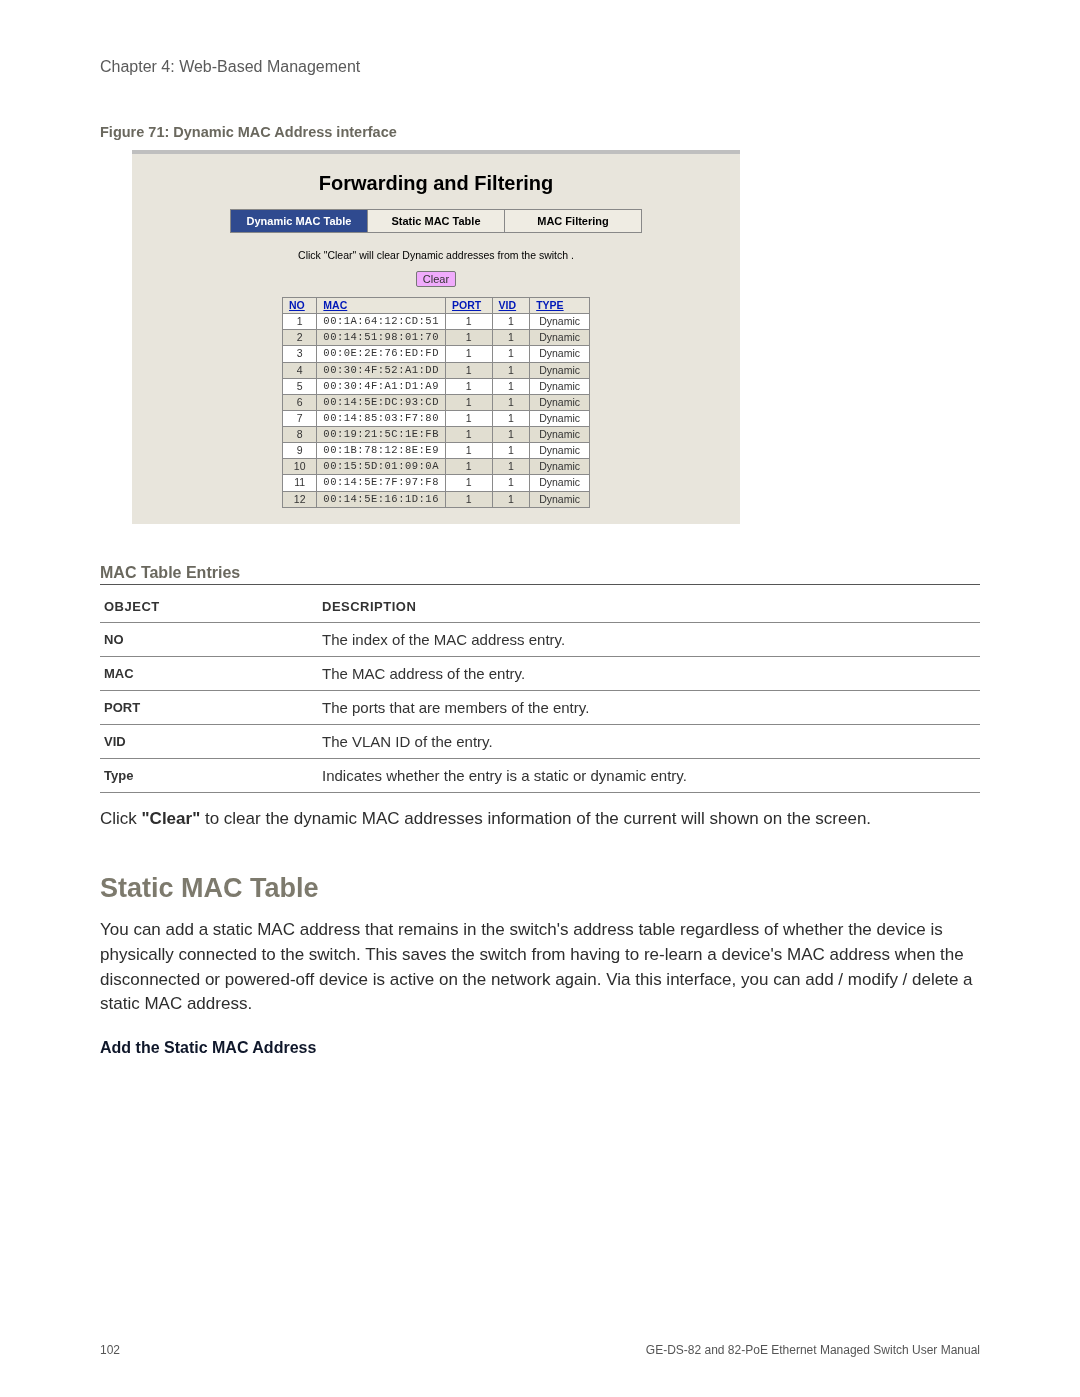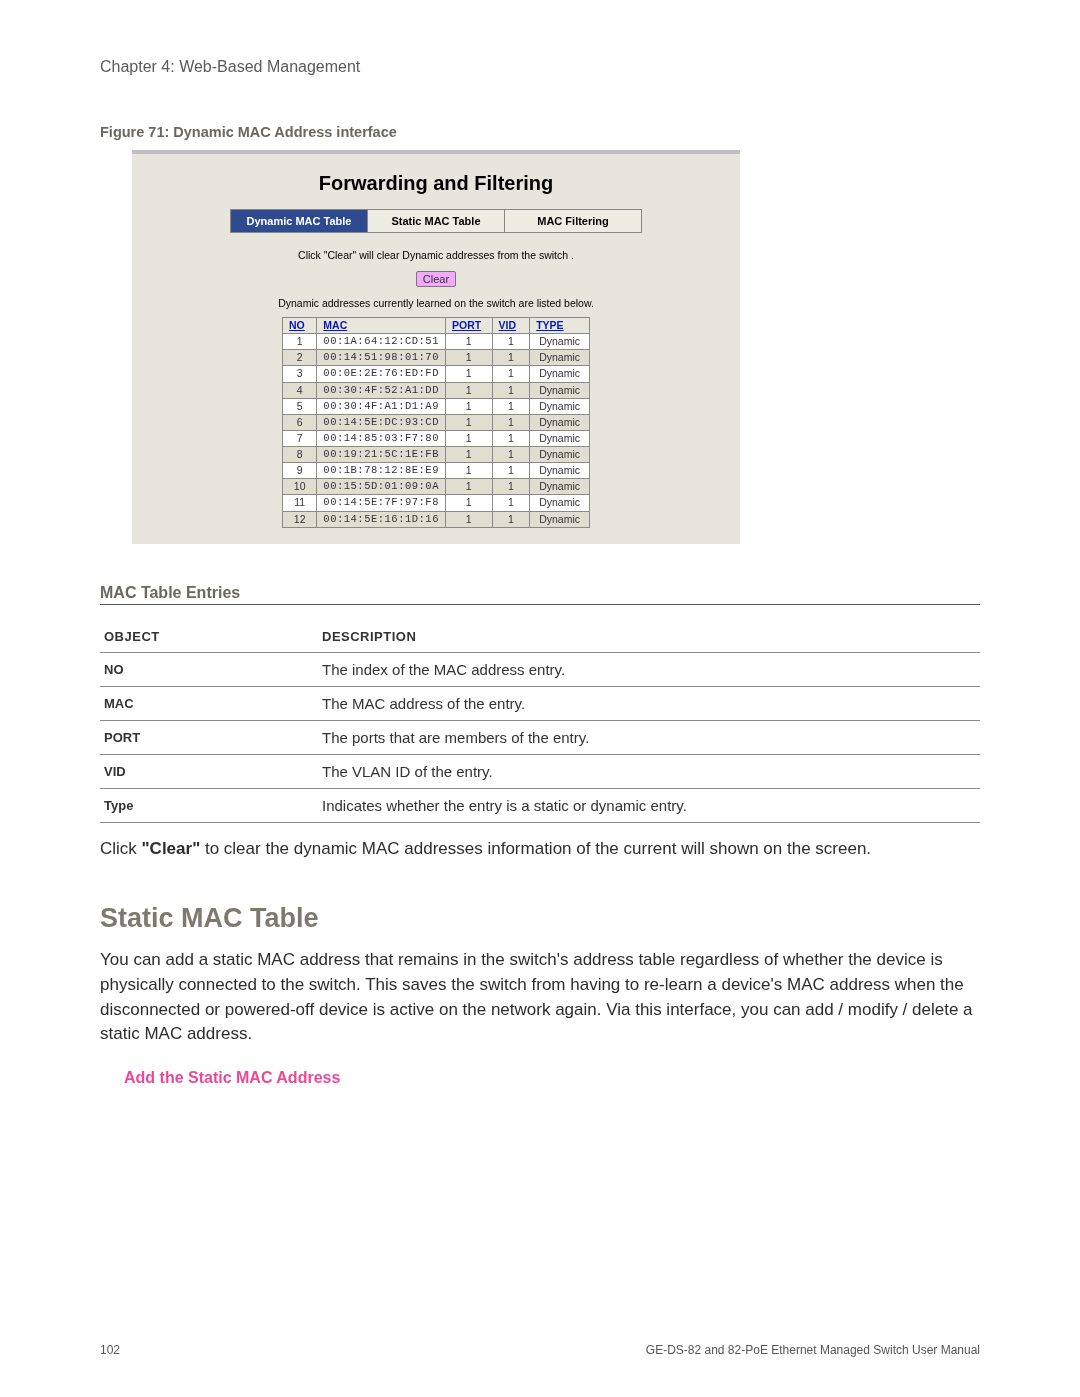--- a/index.html
+++ b/index.html
@@ -110,21 +110,21 @@
     font-size: 16px;
     font-weight: bold;
     color: #6a685e;
     border-bottom: 1px solid #555;
     padding-bottom: 2px;
     margin-top: 40px;
   }
   table.entries {
     width: 100%;
     border-collapse: collapse;
-    margin-top: 16px;
+    margin-top: 6px;
     font-size: 15px;
   }
   table.entries th {
     text-align: left;
     font-size: 13px;
     padding: 8px 4px;
     border-bottom: 1px solid #888;
     letter-spacing: 0.5px;
   }
   table.entries td {
@@ -145,23 +145,22 @@
   .body-para b { font-weight: bold; }
   h2.section-heading {
     font-size: 27px;
     color: #7d7a6d;
     margin: 42px 0 10px 0;
     font-weight: 600;
   }
   .subhead {
     font-size: 16px;
     font-weight: bold;
-    color: #ec4899;
+    color: #0f172a;
     margin-top: 22px;
-    margin-left: 24px;
   }
   .footer {
     position: absolute;
     bottom: 40px;
     left: 100px;
     right: 100px;
     display: flex;
     justify-content: space-between;
     font-size: 12px;
     color: #555;
@@ -181,21 +180,20 @@
     <div class="tabbar">
       <div class="tab active">Dynamic MAC Table</div>
       <div class="tab">Static MAC Table</div>
       <div class="tab">MAC Filtering</div>
     </div>
 
     <div class="shot-note">Click "Clear" will clear Dynamic addresses from the switch .</div>
     <div class="clear-btn-wrap">
       <span class="clear-btn">Clear</span>
     </div>
-    <div class="shot-note">Dynamic addresses currently learned on the switch are listed below.</div>
 
     <div class="mac-table-wrap">
       <table class="mac-table">
         <thead>
           <tr>
             <th style="width:32px"><a>NO</a></th>
             <th><a>MAC</a></th>
             <th style="width:42px"><a>PORT</a></th>
             <th style="width:38px"><a>VID</a></th>
             <th style="width:58px"><a>TYPE</a></th>

